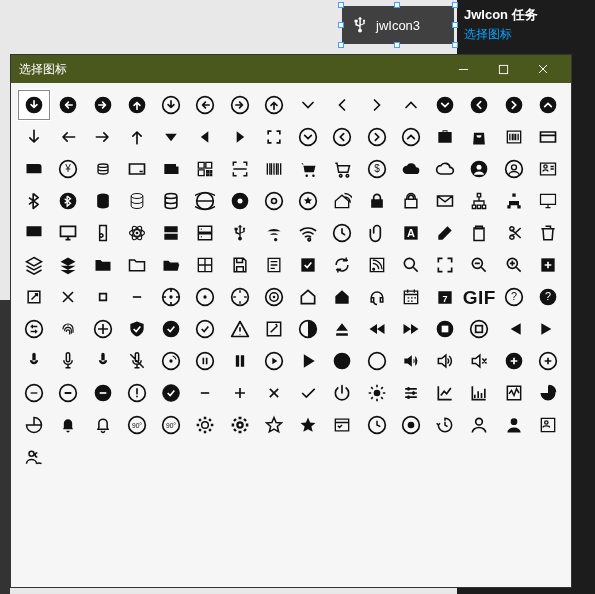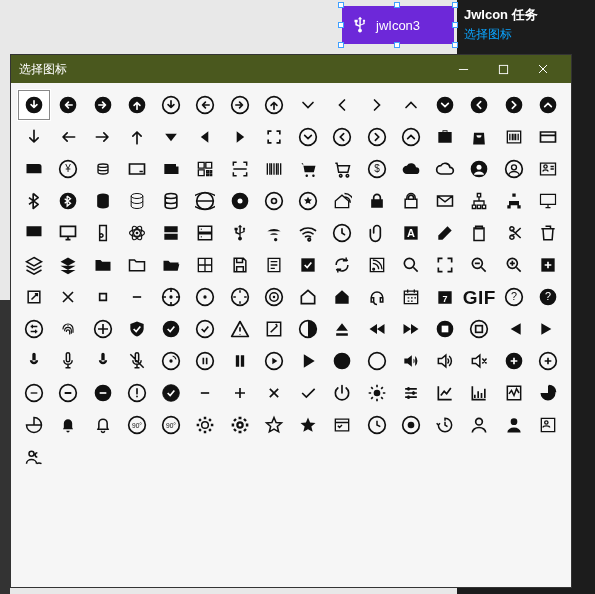--- a/index.html
+++ b/index.html
@@ -1,20 +1,20 @@
 <!DOCTYPE html>
 <html><head>
 <meta charset="utf-8">
 <style>
 *{margin:0;padding:0;box-sizing:border-box}
 body{background:#eee;font-family:"Microsoft YaHei",Arial,sans-serif;width:595px;height:594px;overflow:hidden;position:relative}
 .canvas{position:absolute;left:0;top:0;width:595px;height:594px;background:#e8e8e8}
 .dark-bar{position:absolute;top:0;right:0;width:138px;height:594px;background:#1c1c1c}
 .sel-handles{position:absolute;left:338px;top:2px;width:120px;height:46px}
-.sel-box{position:absolute;left:4px;top:4px;width:112px;height:38px;background:#6d28d9;display:flex;align-items:center;gap:6px;padding:0 8px;color:#fff;font-size:13px}
+.sel-box{position:absolute;left:4px;top:4px;width:112px;height:38px;background:#404040;display:flex;align-items:center;gap:6px;padding:0 8px;color:#fff;font-size:13px}
 .sel-box svg{width:20px;height:20px;fill:#fff}
 .handle{position:absolute;width:6px;height:6px;background:#fff;border:1px solid #40a0ff}
 .h-tl{left:0;top:0}.h-tm{left:56px;top:0}.h-tr{right:0;top:0}
 .h-ml{left:0;top:20px}.h-mr{right:0;top:20px}
 .h-bl{left:0;bottom:0}.h-bm{left:56px;bottom:0}.h-br{right:0;bottom:0}
 .task-label{position:absolute;left:464px;top:6px;color:#fff;font-weight:bold;font-size:13px}
 .task-link{position:absolute;left:464px;top:26px;color:#0aa4ff;font-size:12px;cursor:pointer}
 .left-strip{position:absolute;left:0;top:300px;width:10px;height:294px;background:#333}
 .picker{position:absolute;left:10px;top:54px;width:562px;height:534px;background:#f3f3f3;border:1px solid #333;display:flex;flex-direction:column}
 .titlebar{height:28px;background:#4a581e;color:#fff;display:flex;align-items:center;padding:0 8px;font-size:12px}

